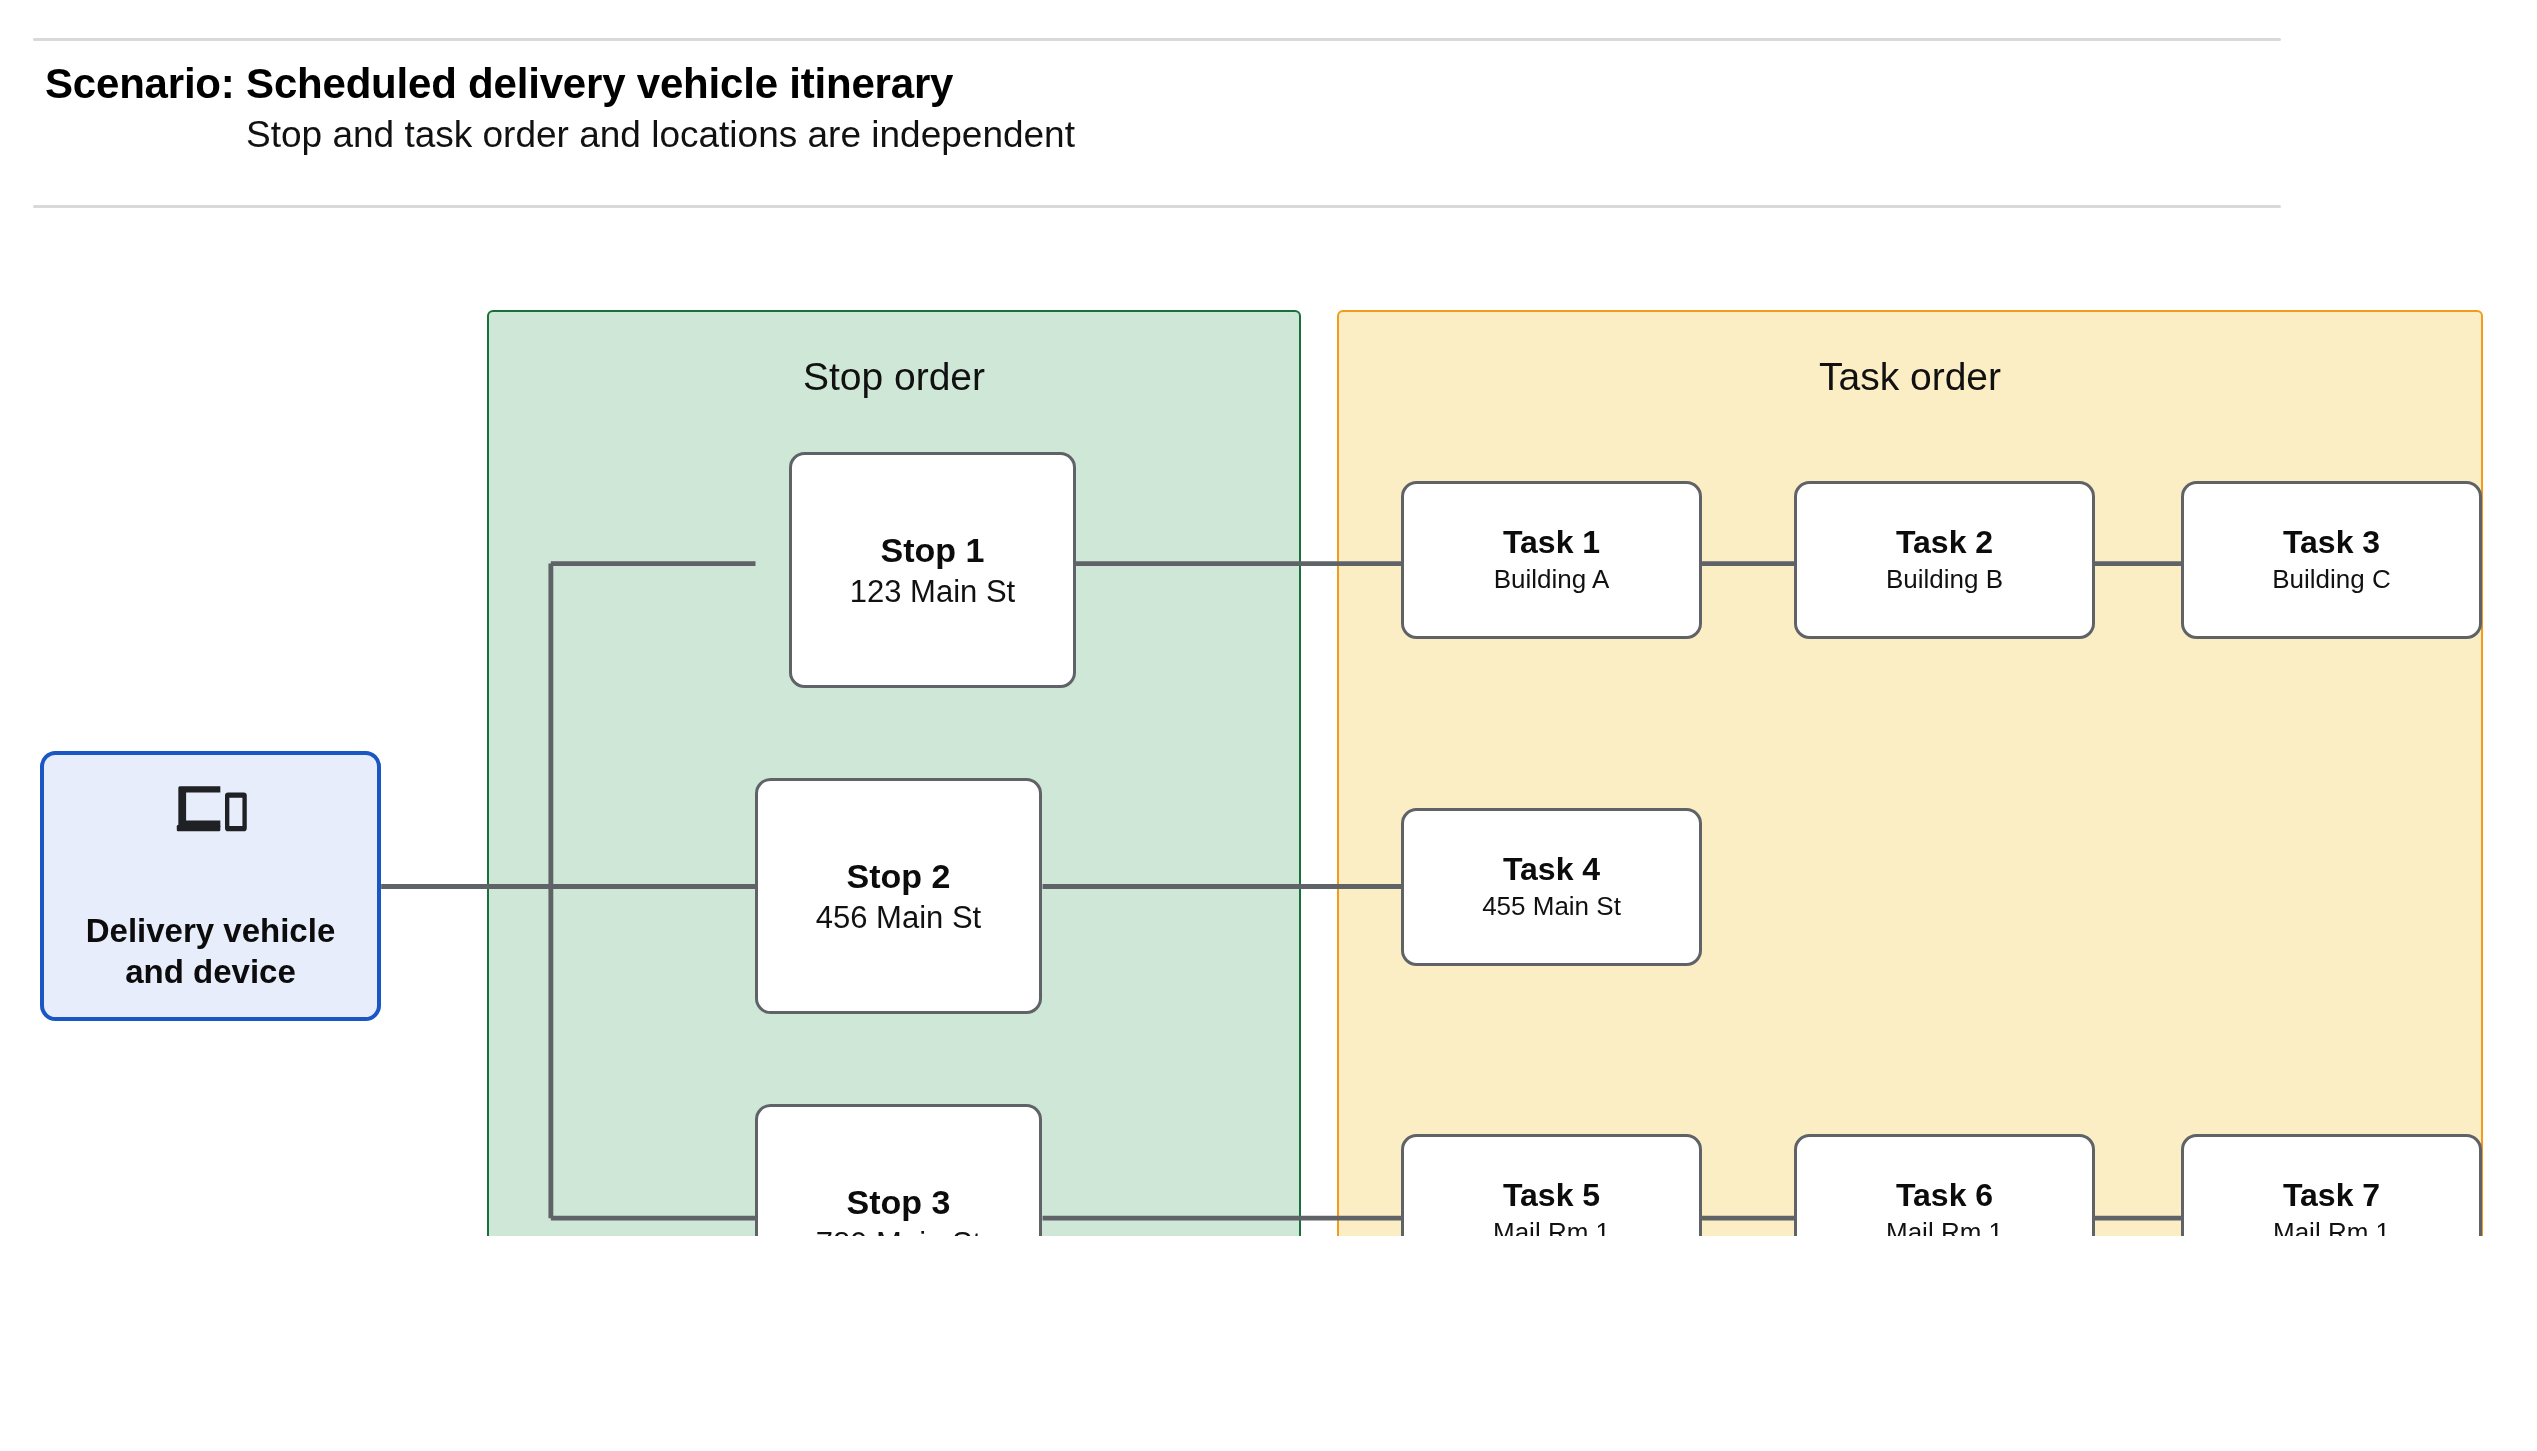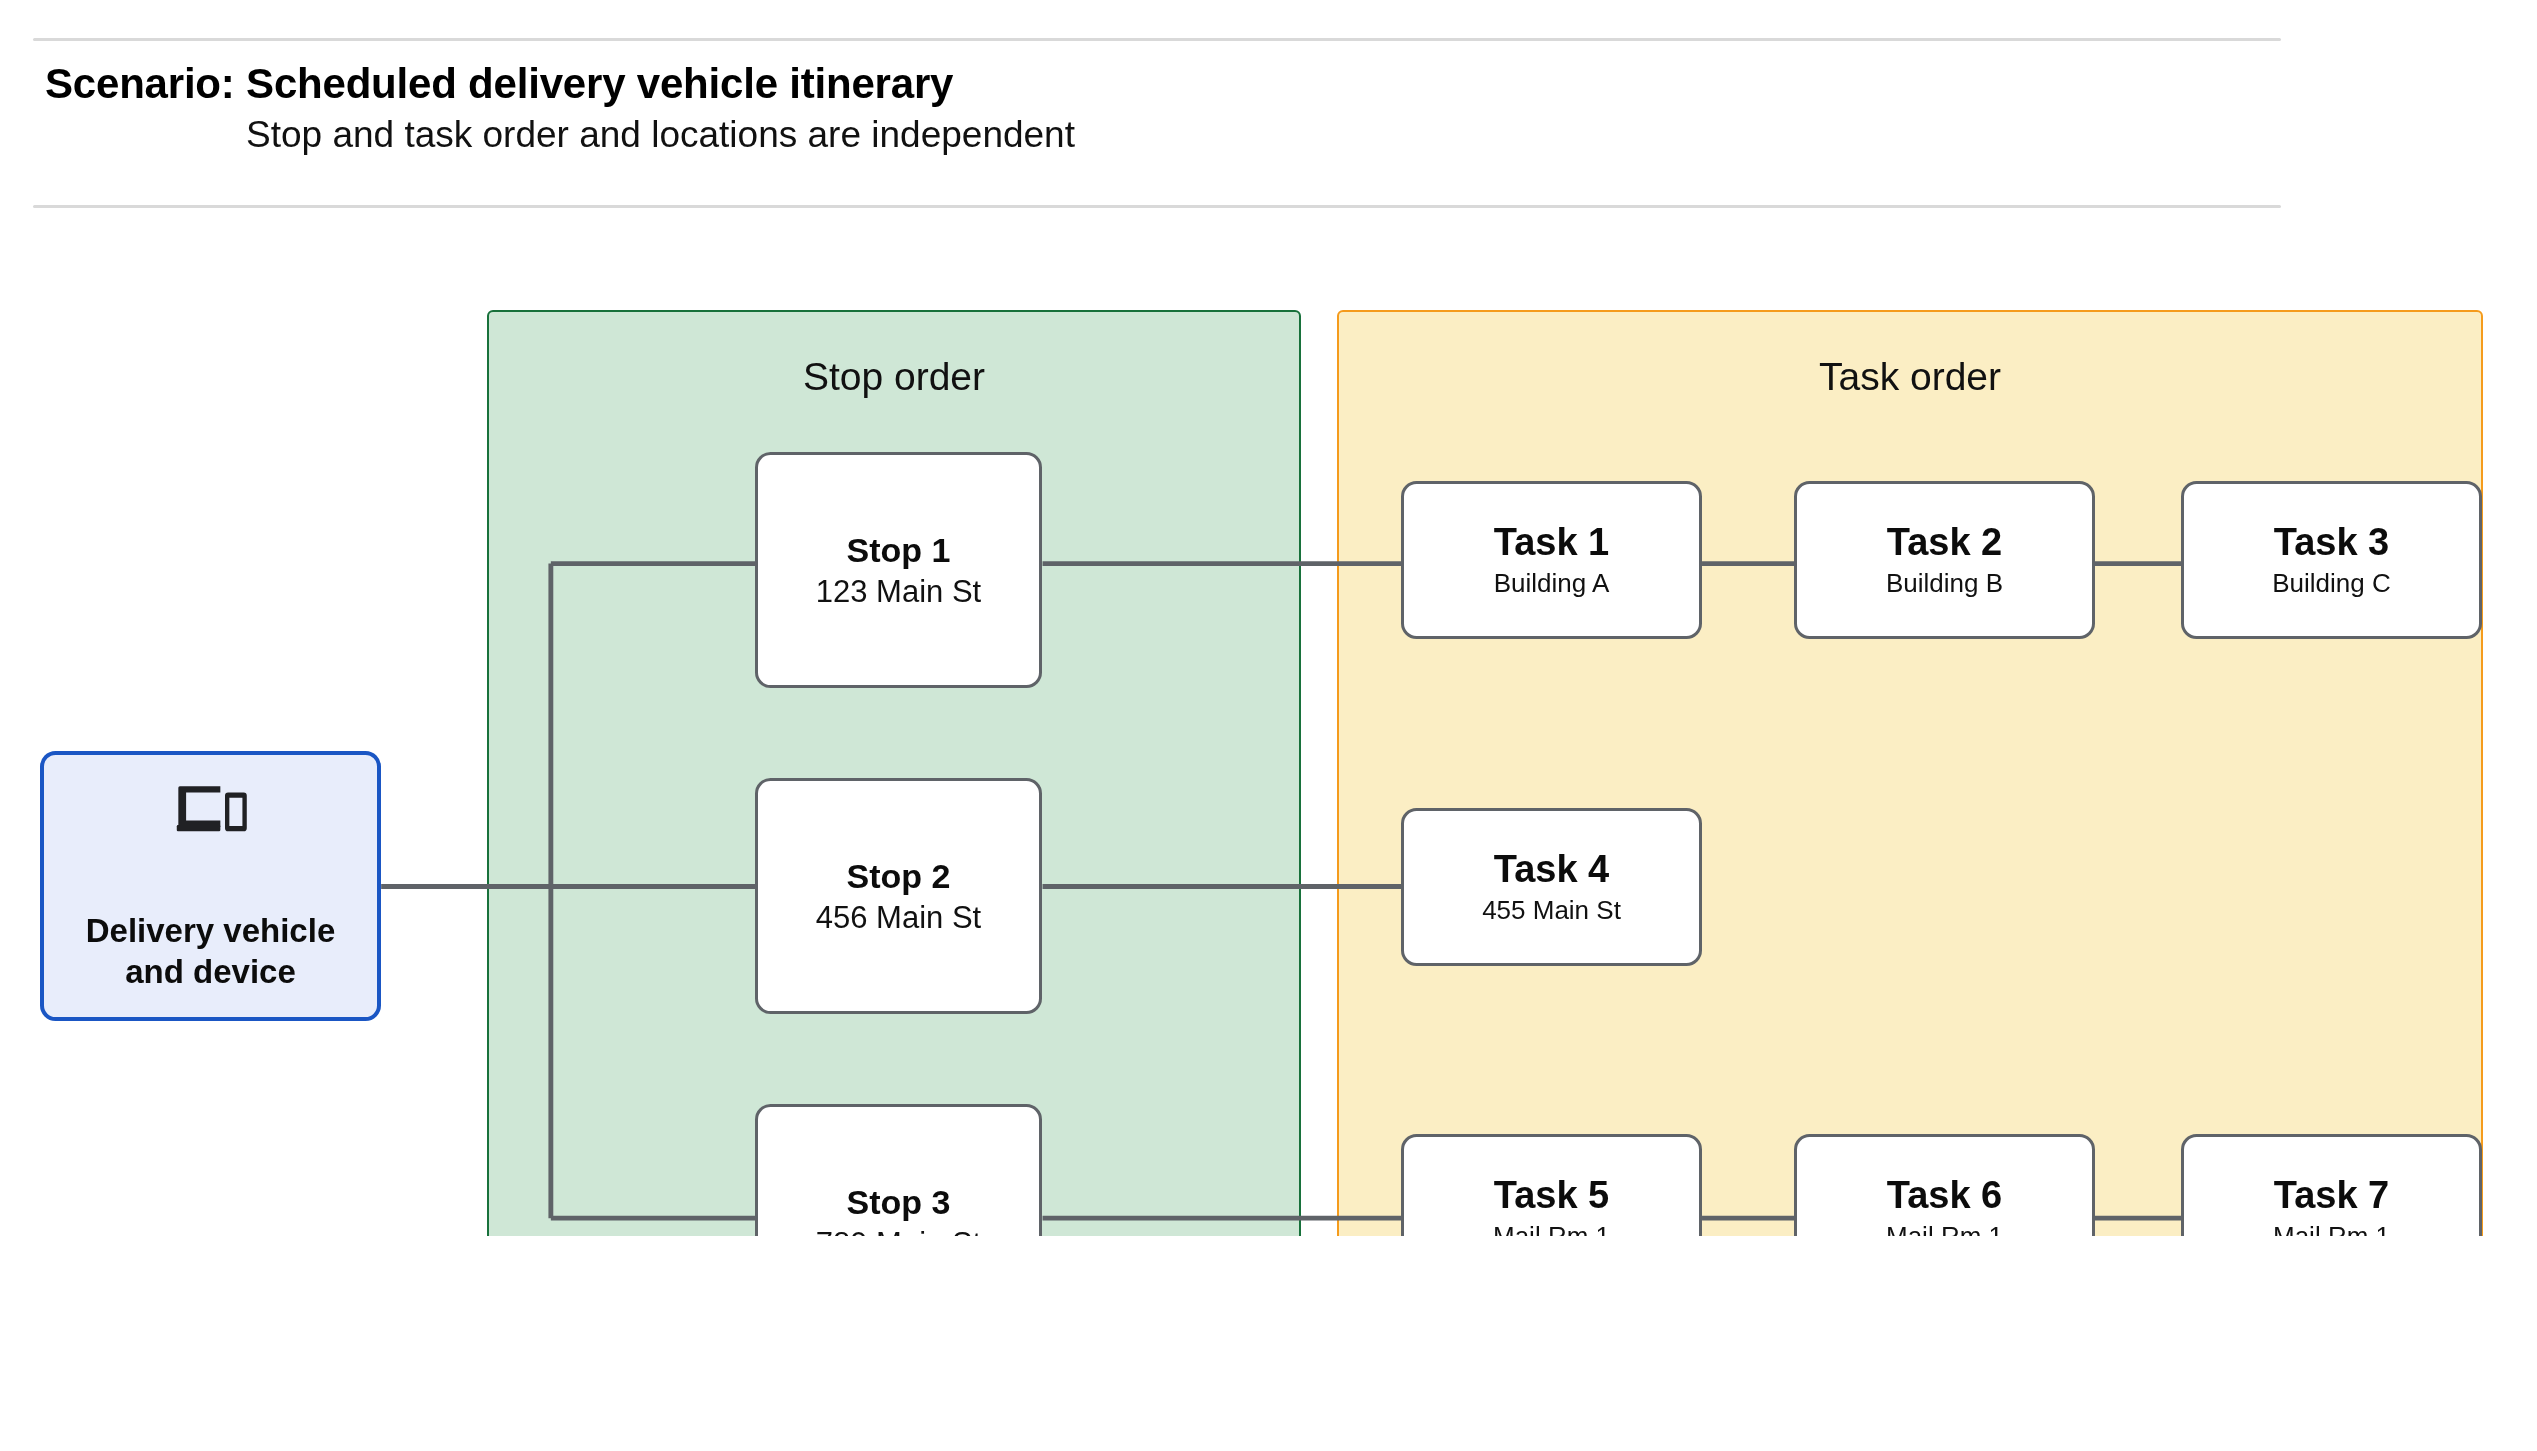--- a/index.html
+++ b/index.html
@@ -117,27 +117,27 @@
   .node .sub {
     font-size: 31px;
     font-weight: 400;
     color: #111111;
     line-height: 1.15;
     margin-top: 4.8px;
   }
 
   
   .stop-node { width: 287px; height: 236px; }
-  #stop-1 { left: 755px; top:  452px; text-align: center; }
+  #stop-1 { left: 789px; top:  452px; text-align: center; }
   #stop-2 { left: 755px; top:  778px; }
   #stop-3 { left: 755px; top: 1104px; }
 
   
   .task-node { width: 301px; height: 158px; }
-  .task-node .title { font-size: 38px; }
+  .task-node .title { font-size: 32px; }
   .task-node .sub   { font-size: 26px; }
 
   #task-1 { left: 1401px; top:  481px; }
   #task-2 { left: 1794px; top:  481px; }
   #task-3 { left: 2181px; top:  481px; }
   #task-4 { left: 1401px; top:  808px; }
   #task-5 { left: 1401px; top: 1134px; }
   #task-6 { left: 1794px; top: 1134px; }
   #task-7 { left: 2181px; top: 1134px; }
 

